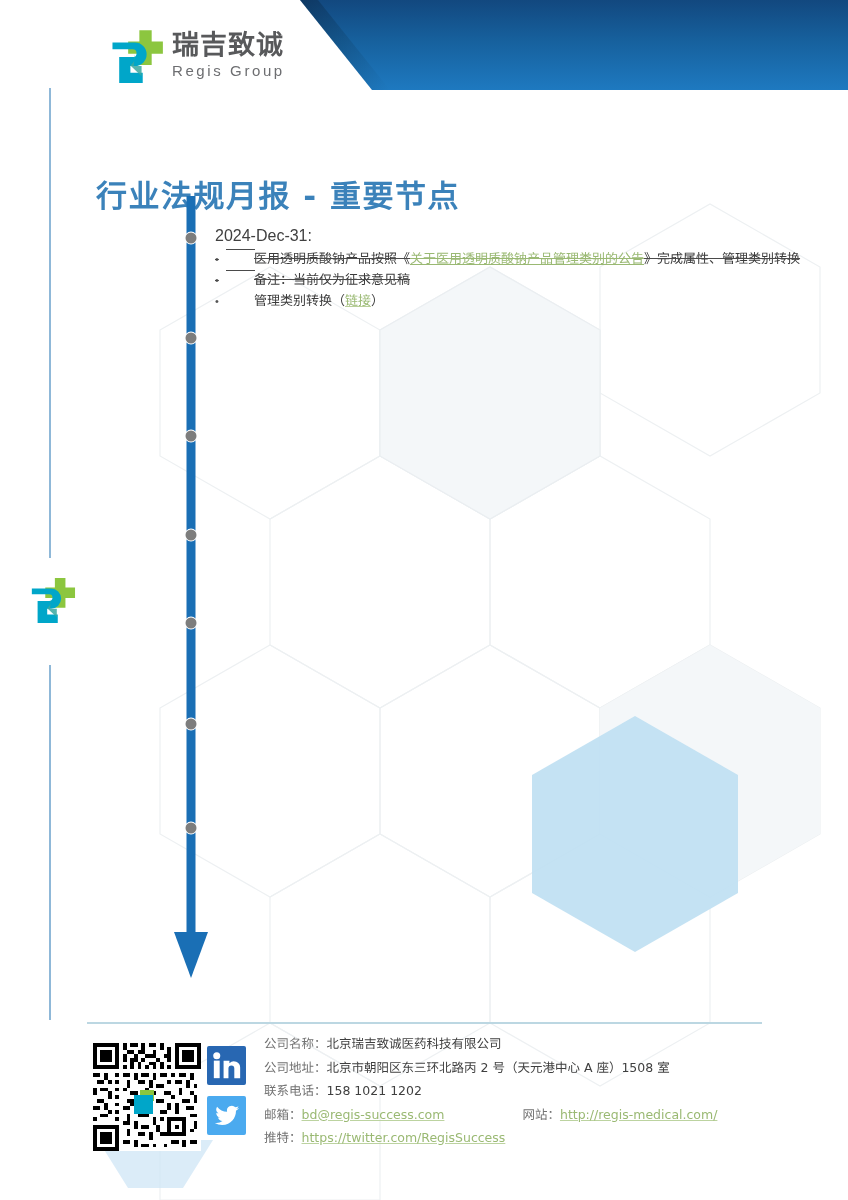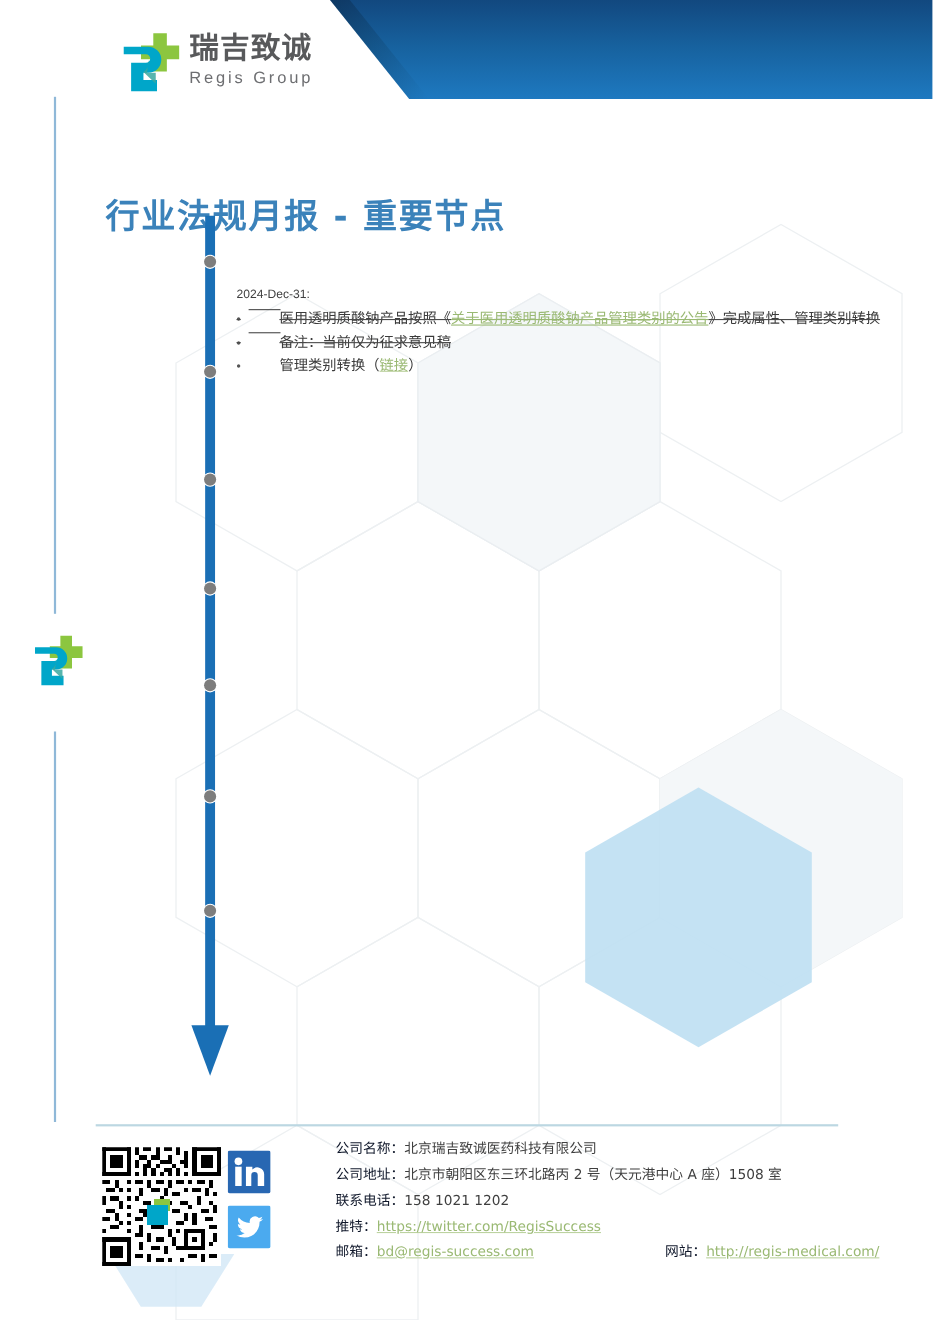--- a/index.html
+++ b/index.html
@@ -109,26 +109,25 @@
 
   
   #entry-block {
     position: absolute;
     left: 215px; top: 226px;
     width: 605px;
     z-index: 4;
   }
   .entry-date {
     font-family: "Liberation Sans", sans-serif;
-    font-size: 11px;
+    font-size: 16px;
     color: #404040;
     line-height: 20px;
     margin-bottom: 3px;
     white-space: nowrap;
-    margin-top: 32px;
   }
   .bullet-row {
     display: flex;
     align-items: flex-start;
     line-height: 20px;
     margin-top: 1px;
     white-space: nowrap;
   }
   .bullet-dot {
     flex: 0 0 auto;
@@ -196,21 +195,21 @@
     left: 264px; top: 1032px;
     z-index: 4;
   }
   .contact-line {
     font-family: "DejaVu Sans", sans-serif;
     font-size: 12.5px;
     color: #3f3f3f;
     line-height: 23.5px;
     white-space: nowrap;
   }
-  .contact-line .flabel { color: #0f172a; margin-left: 41px; }
+  .contact-line .flabel { color: #737373; }
   .contact-link {
     color: #9ab973;
     text-decoration: underline;
     text-decoration-color: #bcd3a0;
   }
   .site-pair { display: inline-block; margin-left: 78px; }
   #footer-hex {
     position: absolute;
     left: 98px; top: 1140px;
     width: 115px; height: 70px;
@@ -495,19 +494,19 @@
     </svg>
   </div>
 
   <div id="contact-block">
     <div class="contact-line"><span class="flabel">公司名称：</span><span>北京瑞吉致诚医药科技有限公司</span></div>
 
     <div class="contact-line"><span class="flabel">公司地址：</span><span>北京市朝阳区东三环北路丙 2 号（天元港中心 A 座）1508 室</span></div>
 
     <div class="contact-line"><span class="flabel">联系电话：</span><span>158 1021 1202</span></div>
 
+    <div class="contact-line"><span class="flabel">邮箱：</span><span class="contact-link">bd@regis-success.com</span><span class="site-pair"><span class="flabel">网站：</span><span class="contact-link">http://regis-medical.com/</span></span></div>
+
     <div class="contact-line"><span class="flabel">推特：</span><span class="contact-link">https://twitter.com/RegisSuccess</span></div>
 
-    <div class="contact-line"><span class="flabel">邮箱：</span><span class="contact-link">bd@regis-success.com</span><span class="site-pair"><span class="flabel">网站：</span><span class="contact-link">http://regis-medical.com/</span></span></div>
-
   </div>
 
 </div>
 
 </body></html>

